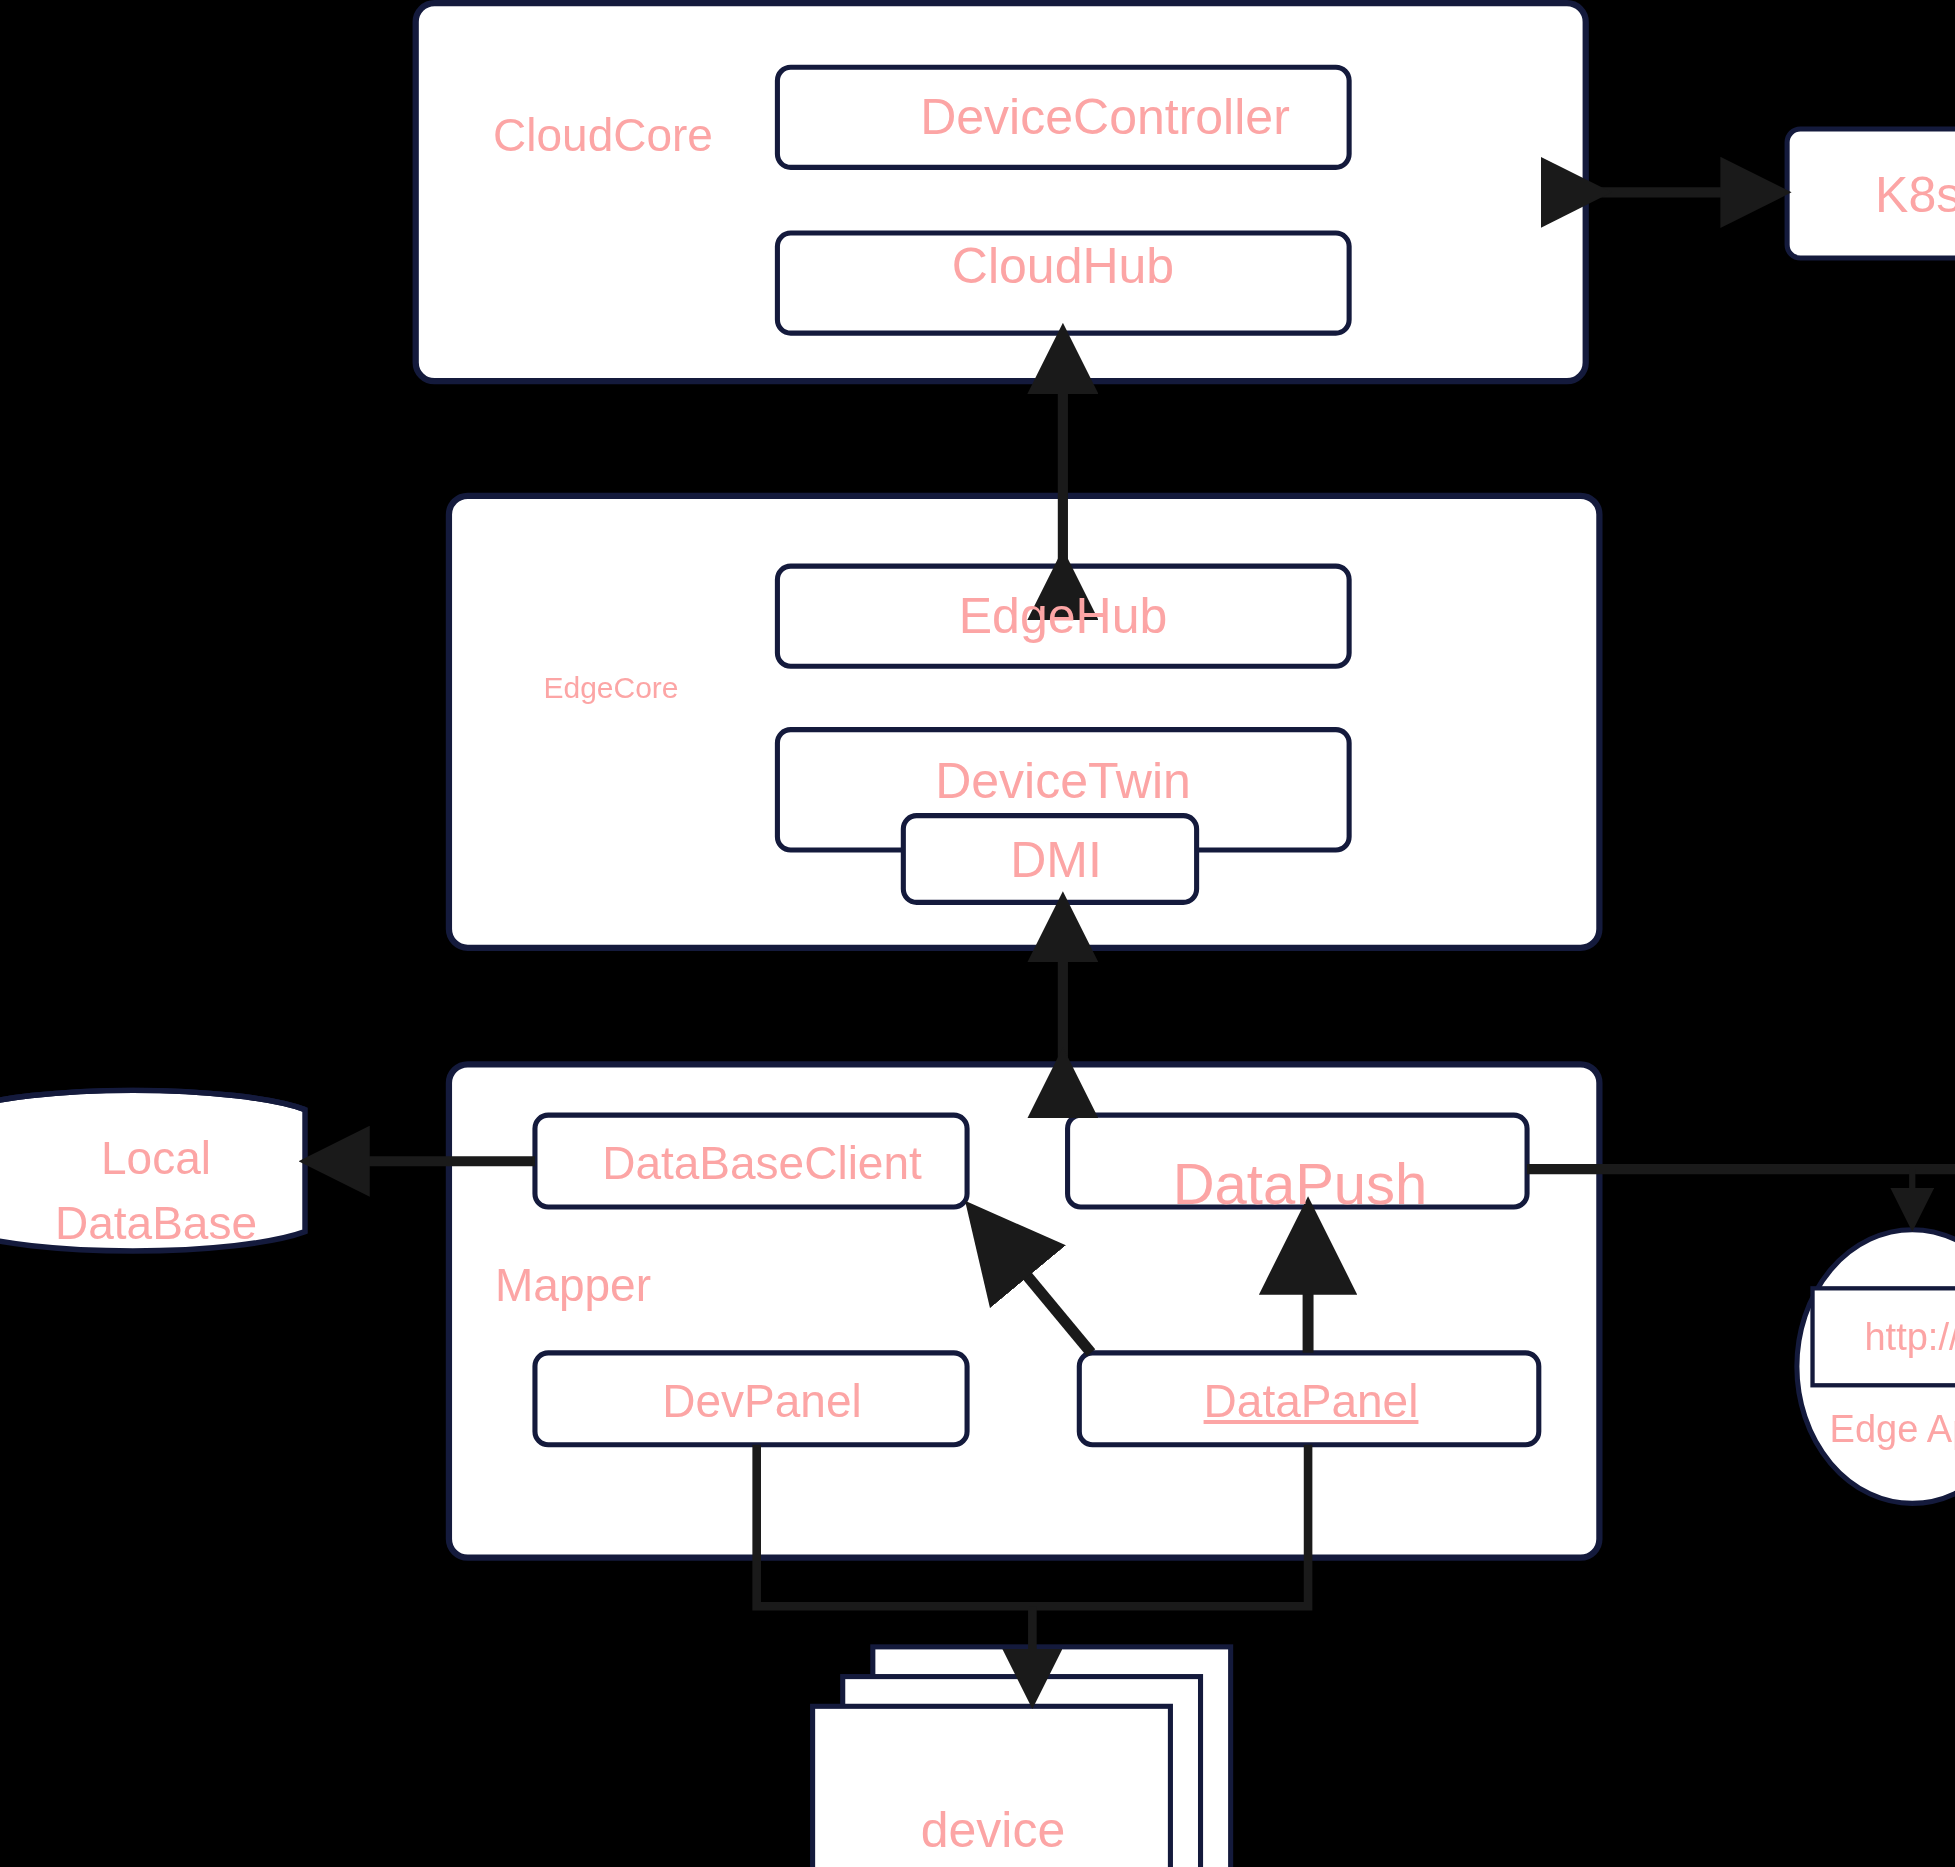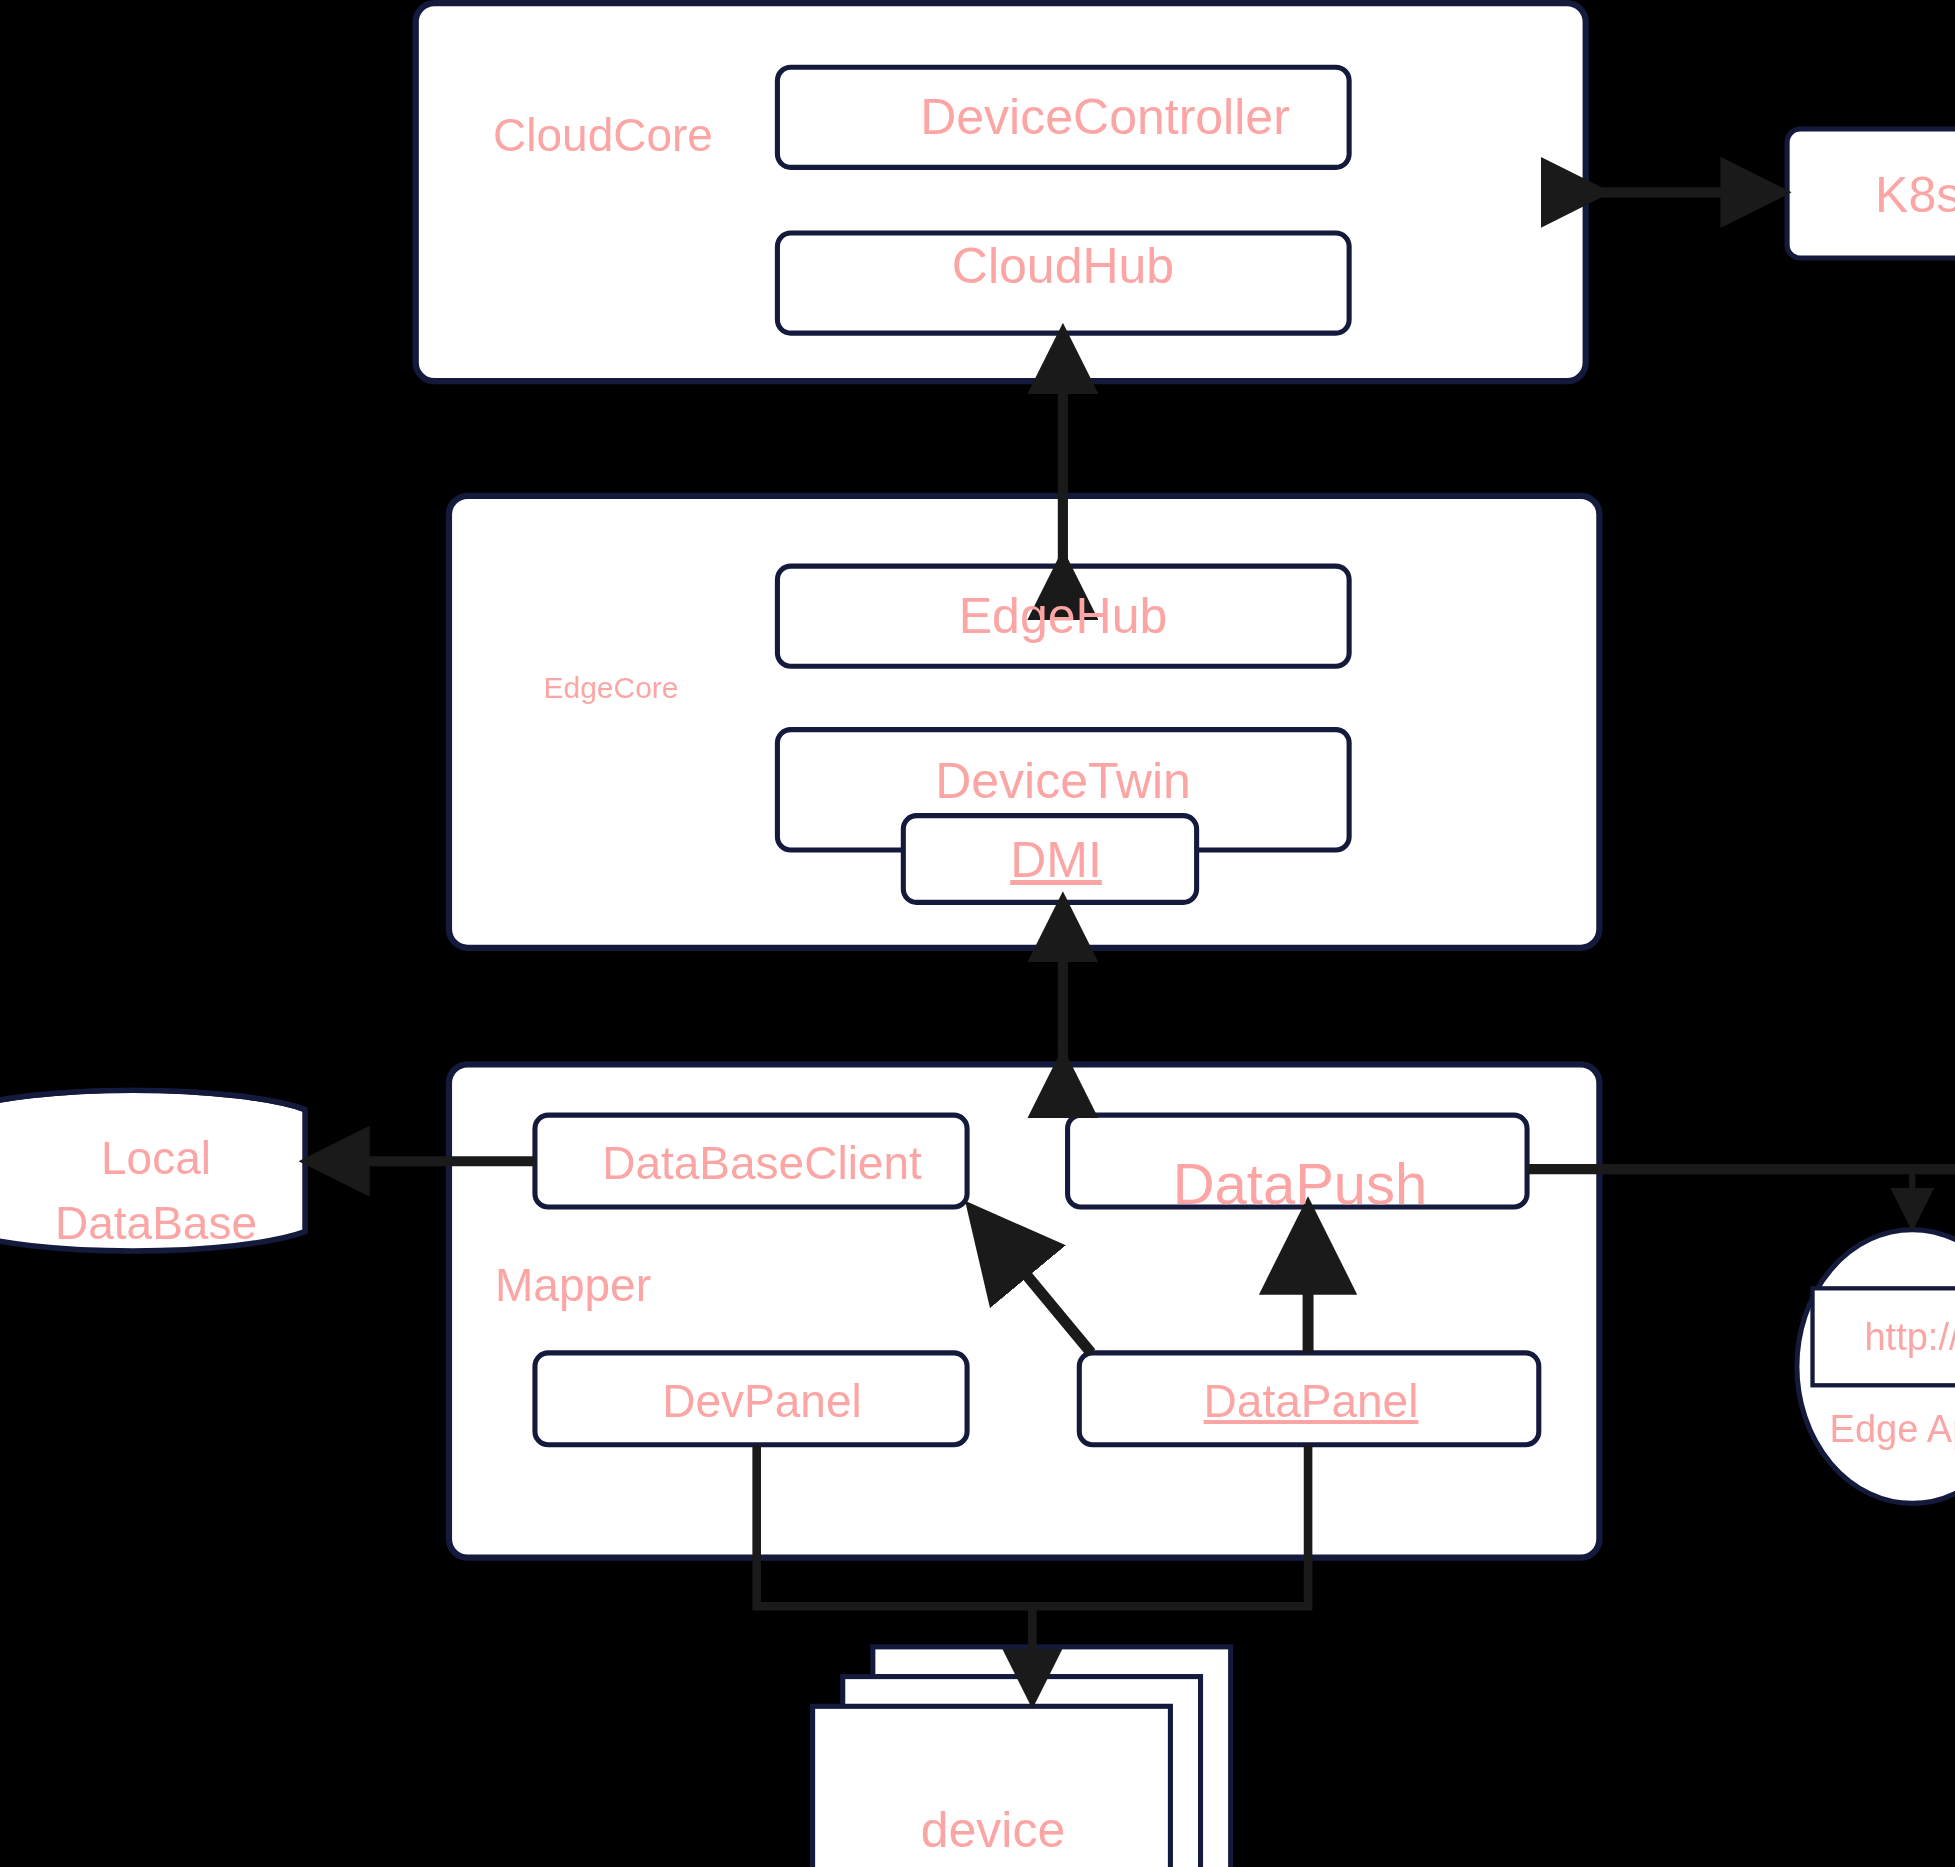--- a/index.html
+++ b/index.html
@@ -98,21 +98,21 @@
   <div class="lbl ctr" style="left:1063px;top:117px;font-size:50px;margin-left:42px;">DeviceController</div>
 
   <div class="lbl ctr" style="left:1063px;top:266px;font-size:50px;">CloudHub</div>
 
   <div class="lbl ctr" style="left:611px;top:688px;font-size:30px;">EdgeCore</div>
 
   <div class="lbl ctr" style="left:1063px;top:616px;font-size:50px;">EdgeHub</div>
 
   <div class="lbl ctr" style="left:1063px;top:781px;font-size:50px;">DeviceTwin</div>
 
-  <div class="lbl ctr" style="left:1056px;top:860px;font-size:50px;text-decoration:underline;">DMI</div>
+  <div class="lbl ctr" style="left:1056px;top:860px;font-size:50px;">DMI</div>
 
   <div class="lbl ctr" style="left:573px;top:1285px;font-size:46px;">Mapper</div>
 
   <div class="lbl ctr" style="left:762px;top:1163px;font-size:46px;">DataBaseClient</div>
 
   <div class="lbl ctr" style="left:1300px;top:1184px;font-size:58px;">DataPush</div>
 
   <div class="lbl ctr" style="left:762px;top:1401px;font-size:46px;">DevPanel</div>
 
   <div class="lbl ctr" style="left:1311px;top:1401px;font-size:46px;text-decoration:underline;">DataPanel</div>

